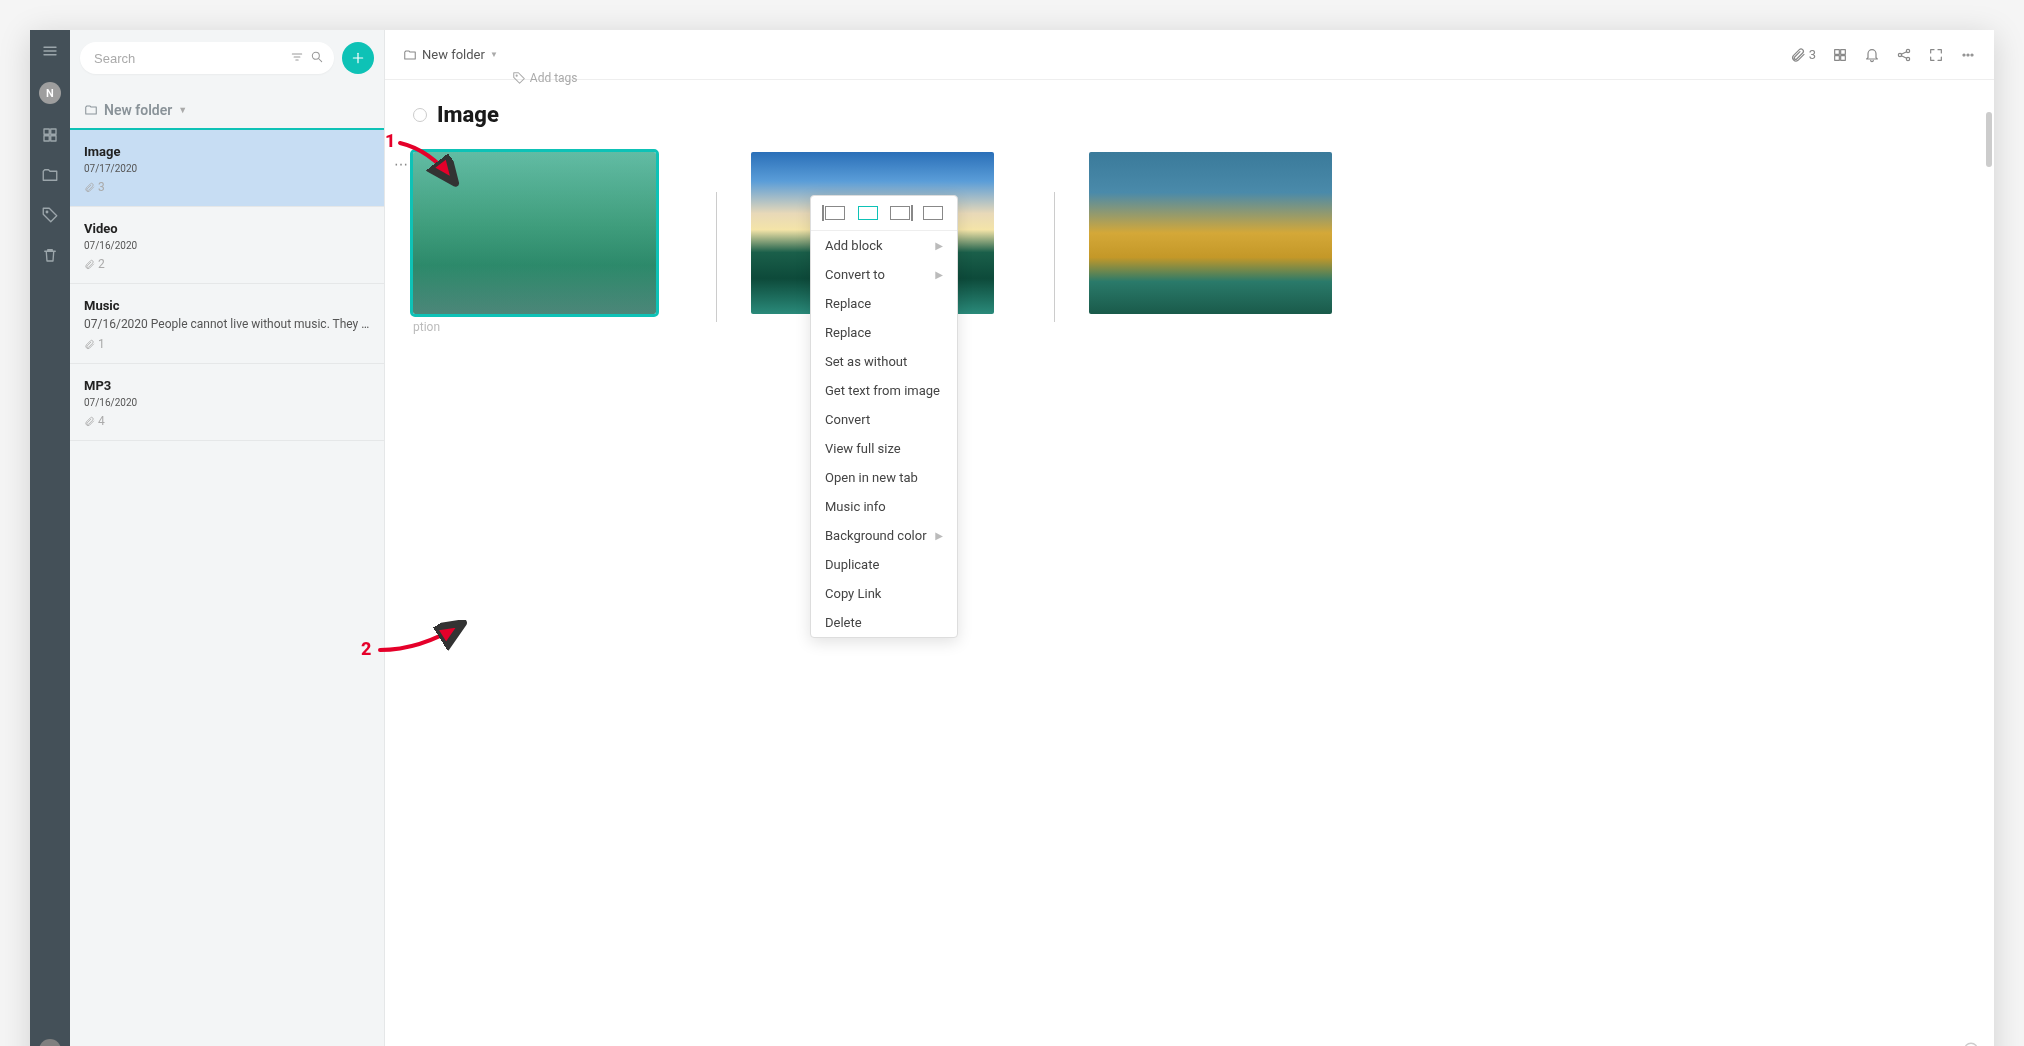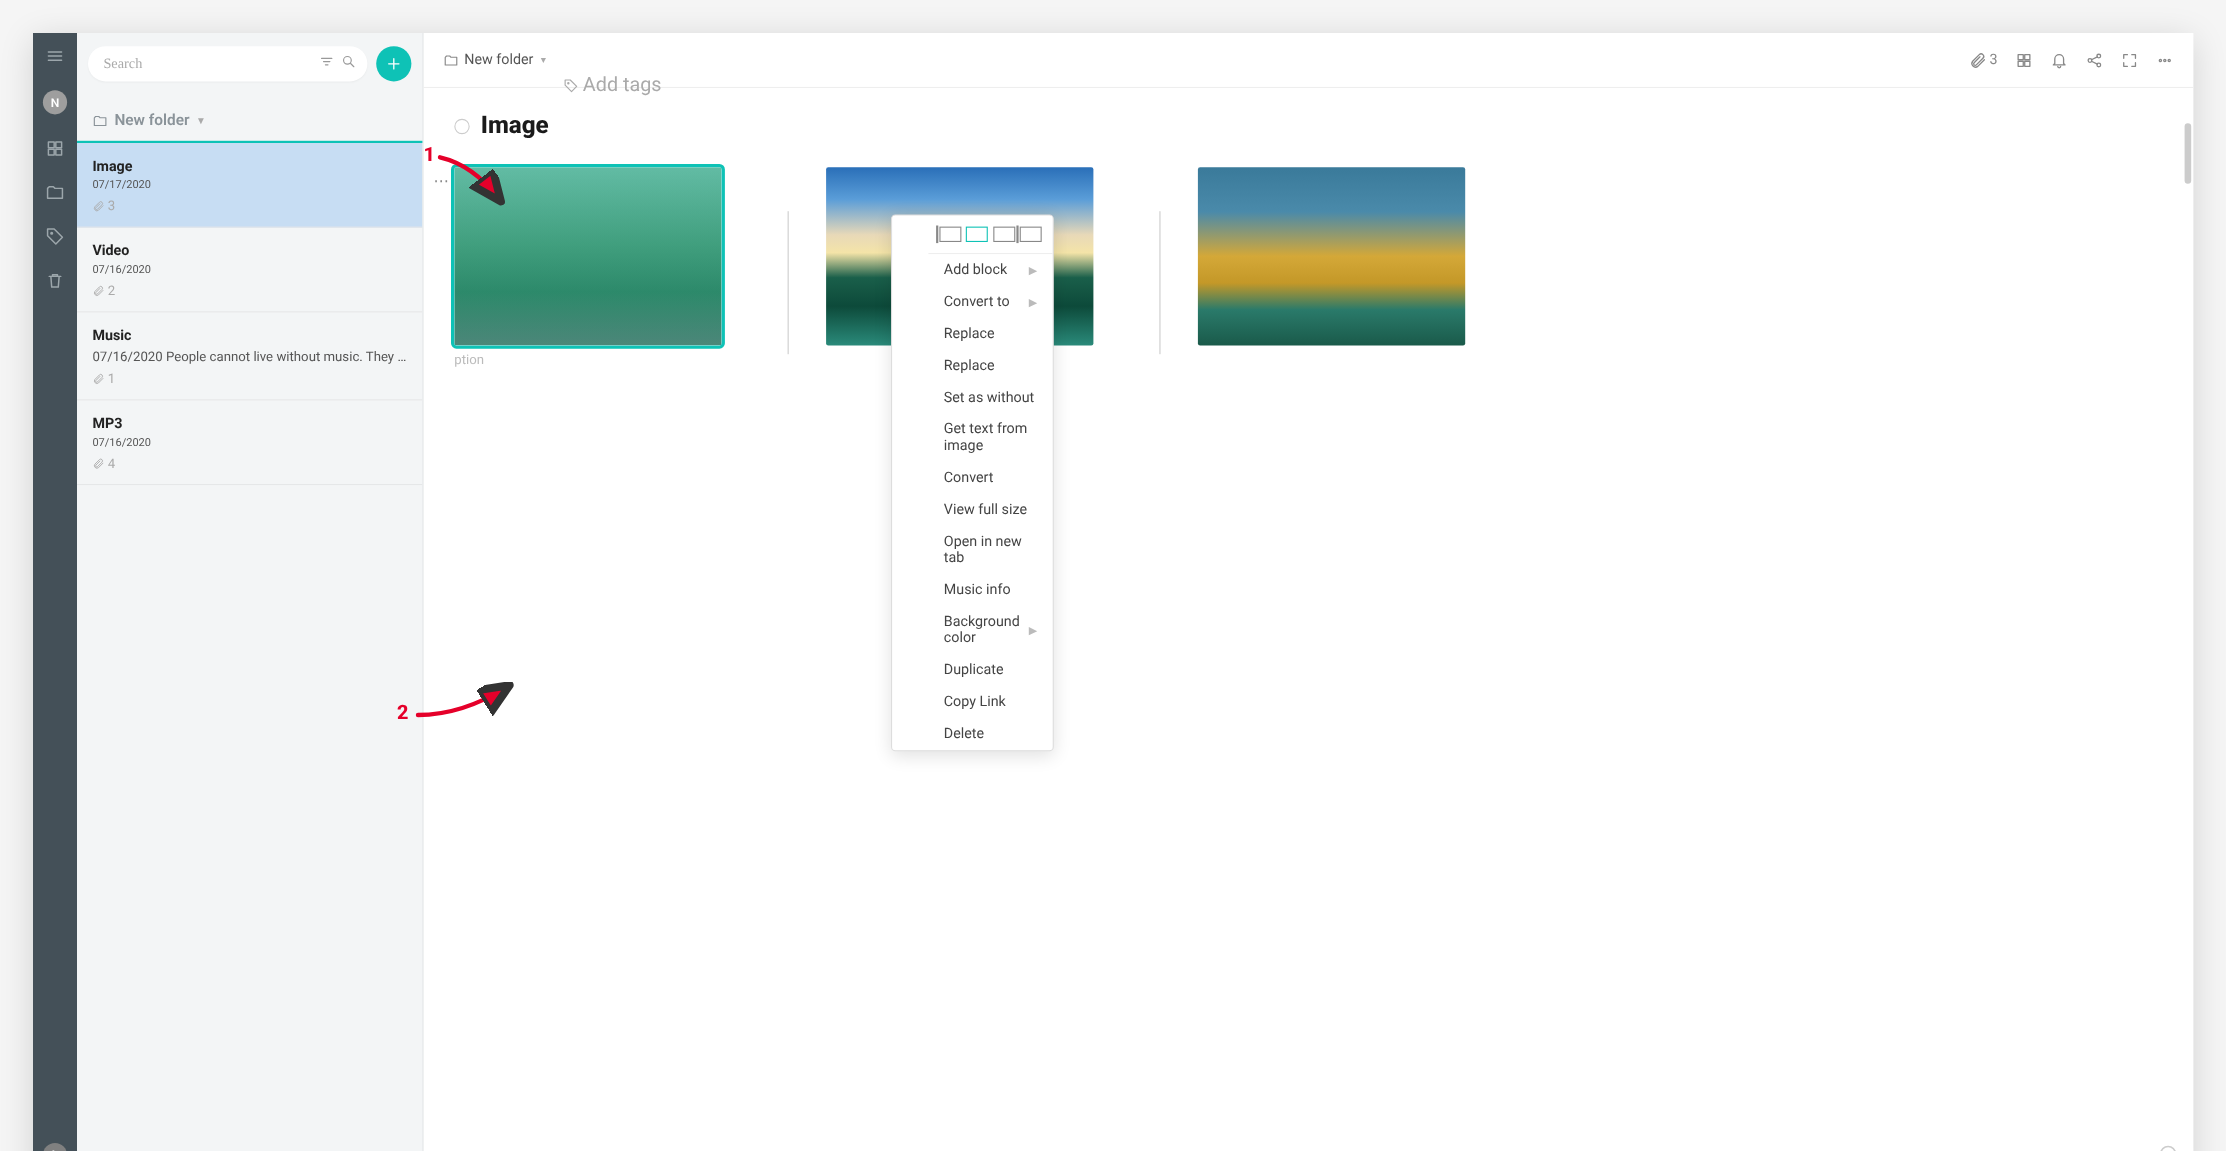--- a/index.html
+++ b/index.html
@@ -10,62 +10,62 @@
 .rail { width: 40px; background: #445058; display: flex; flex-direction: column; align-items: center; padding-top: 12px; gap: 22px; position: relative; }
 .rail-icon { width: 18px; height: 18px; color: #9ca6ab; cursor: pointer; display: flex; align-items: center; justify-content: center; }
 .rail-avatar { width: 22px; height: 22px; border-radius: 50%; background: #9e9e9e; color: #fff; display: flex; align-items: center; justify-content: center; font-size: 11px; font-weight: 600; }
 .rail-bottom { position: absolute; bottom: 15px; }
 .rail-avatar.bottom { background: #808080; }
 
 
 .sidebar { width: 315px; background: #f3f5f6; border-right: 1px solid #e5e7e8; display: flex; flex-direction: column; }
 .sidebar-top { display: flex; align-items: center; padding: 12px 10px; gap: 8px; }
 .search-box { flex: 1; background: #fff; border-radius: 18px; height: 32px; display: flex; align-items: center; padding: 0 10px 0 14px; color: #999; box-shadow: 0 1px 2px rgba(0,0,0,0.04); }
-.search-input { flex: 1; border: none; outline: none; font-size: 13px; background: transparent; font-family: Liberation Serif, serif; }
+.search-input { flex: 1; border: none; outline: none; font-size: 13px; background: transparent; }
 .search-input::placeholder { color: #aaa; }
 .search-filter, .search-icon-btn { color: #999; margin-left: 6px; cursor: pointer; }
 .add-btn { width: 32px; height: 32px; border-radius: 50%; background: #0ec2b6; color: #fff; display: flex; align-items: center; justify-content: center; cursor: pointer; flex-shrink: 0; }
 
 .folder-header { padding: 16px 14px 10px; display: flex; align-items: center; gap: 6px; color: #8a9399; font-size: 14px; font-weight: 600; border-bottom: 2px solid #0ec2b6; }
 .folder-header svg { width: 14px; height: 14px; }
 .list { flex: 1; overflow-y: auto; }
 .list-item { padding: 14px 14px 12px; border-bottom: 1px solid #e5e7e8; cursor: pointer; }
 .list-item.selected { background: #c7ddf3; }
 .li-title { font-weight: 700; font-size: 13px; color: #222; margin-bottom: 4px; }
 .li-date { font-size: 10px; color: #555; margin-bottom: 6px; }
 .li-excerpt { font-size: 12px; color: #555; margin-bottom: 6px; white-space: nowrap; overflow: hidden; text-overflow: ellipsis; }
 .li-attach { display: flex; align-items: center; gap: 3px; color: #aaa; font-size: 12px; }
 .li-attach svg { width: 11px; height: 11px; }
 
 
 .main { flex: 1; display: flex; flex-direction: column; position: relative; }
 .topbar { height: 50px; display: flex; align-items: center; padding: 0 18px; gap: 14px; border-bottom: 1px solid #eee; }
 .breadcrumb { display: flex; align-items: center; gap: 5px; color: #555; font-size: 13px; cursor: pointer; }
 .breadcrumb svg { width: 14px; height: 14px; color: #888; }
-.tags-btn { display: flex; align-items: center; gap: 4px; color: #aaa; font-size: 18px; cursor: pointer; margin-top: 46px; }
+.tags-btn { display: flex; align-items: center; gap: 4px; color: #aaa; font-size: 12px; cursor: pointer; margin-top: 46px; }
 .tags-btn svg { width: 14px; height: 14px; }
 .topbar-right { margin-left: auto; display: flex; align-items: center; gap: 16px; color: #888; }
 .topbar-right .ico { cursor: pointer; display: flex; align-items: center; gap: 3px; }
 .topbar-right svg { width: 16px; height: 16px; }
 
 .content { flex: 1; padding: 22px 28px; overflow: auto; }
 .note-title-row { display: flex; align-items: center; gap: 10px; margin-bottom: 25px; }
 .note-radio { width: 14px; height: 14px; border: 1.5px solid #ccc; border-radius: 50%; }
 .note-title { font-size: 22px; font-weight: 800; color: #1a1a1a; }
 
 .image-row { display: flex; gap: 95px; align-items: flex-start; }
 .img-wrap { position: relative; }
 .img-wrap.selected .img { outline: 3px solid #0ec2b6; }
 .img { width: 243px; height: 162px; background: #888; border-radius: 2px; background-size: cover; background-position: center; }
 .caption-placeholder { color: #bbb; font-size: 12px; margin-top: 6px; }
 .img-handle { position: absolute; top: 4px; left: -19px; color: #888; cursor: pointer; font-size: 14px; letter-spacing: 1px; }
 .img-wrap:not(.selected) .img-divider { position: absolute; top: 40px; bottom: -8px; left: -35px; border-left: 1px solid #ccc; }
 
 
-.context-menu { position: absolute; top: 165px; left: 425px; width: 148px; background: #fff; border: 1px solid #ddd; border-radius: 4px; box-shadow: 0 4px 16px rgba(0,0,0,0.12); z-index: 50; font-size: 13px; padding-left: 33px; }
+.context-menu { position: absolute; top: 165px; left: 425px; width: 148px; background: #fff; border: 1px solid #ddd; border-radius: 4px; box-shadow: 0 4px 16px rgba(0,0,0,0.12); z-index: 50; font-size: 13px; }
 .cm-layout { display: flex; justify-content: space-around; padding: 10px 8px; border-bottom: 1px solid #eee; }
 .cm-layout-opt { width: 20px; height: 14px; border: 1.5px solid #888; cursor: pointer; position: relative; }
 .cm-layout-opt.l1::before { content:''; position:absolute; left:-4px; top:-2px; bottom:-2px; width:2px; background:#888; }
 .cm-layout-opt.l2 { border-color: #0ec2b6; }
 .cm-layout-opt.l3::after { content:''; position:absolute; right:-4px; top:-2px; bottom:-2px; width:2px; background:#888; }
 .cm-item { padding: 7px 14px; cursor: pointer; color: #444; display: flex; justify-content: space-between; align-items: center; }
 .cm-chevron { color: #bbb; font-size: 10px; }
 
 
 .annot { position: absolute; z-index: 100; color: #e5002a; font-weight: 800; font-size: 18px; pointer-events: none; }

